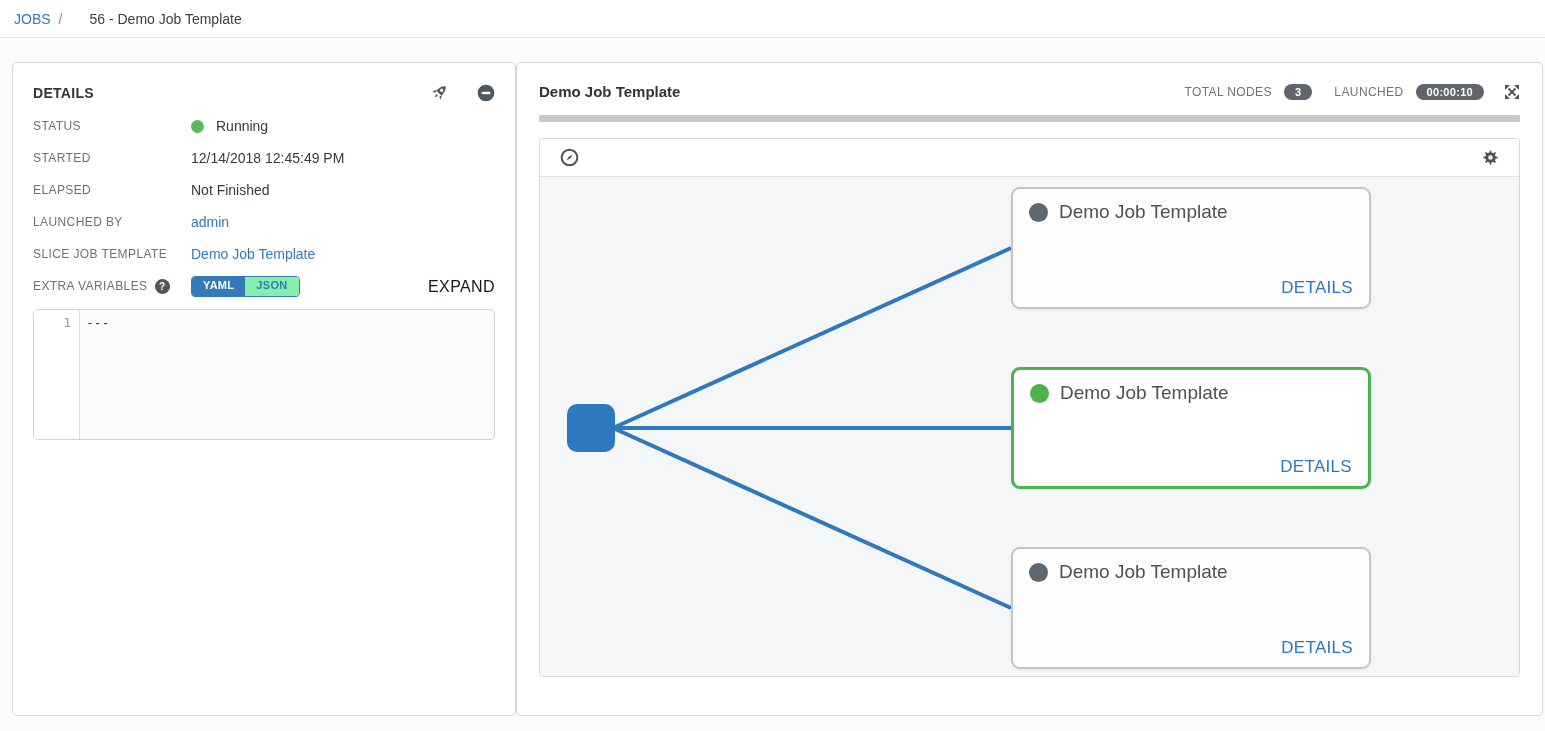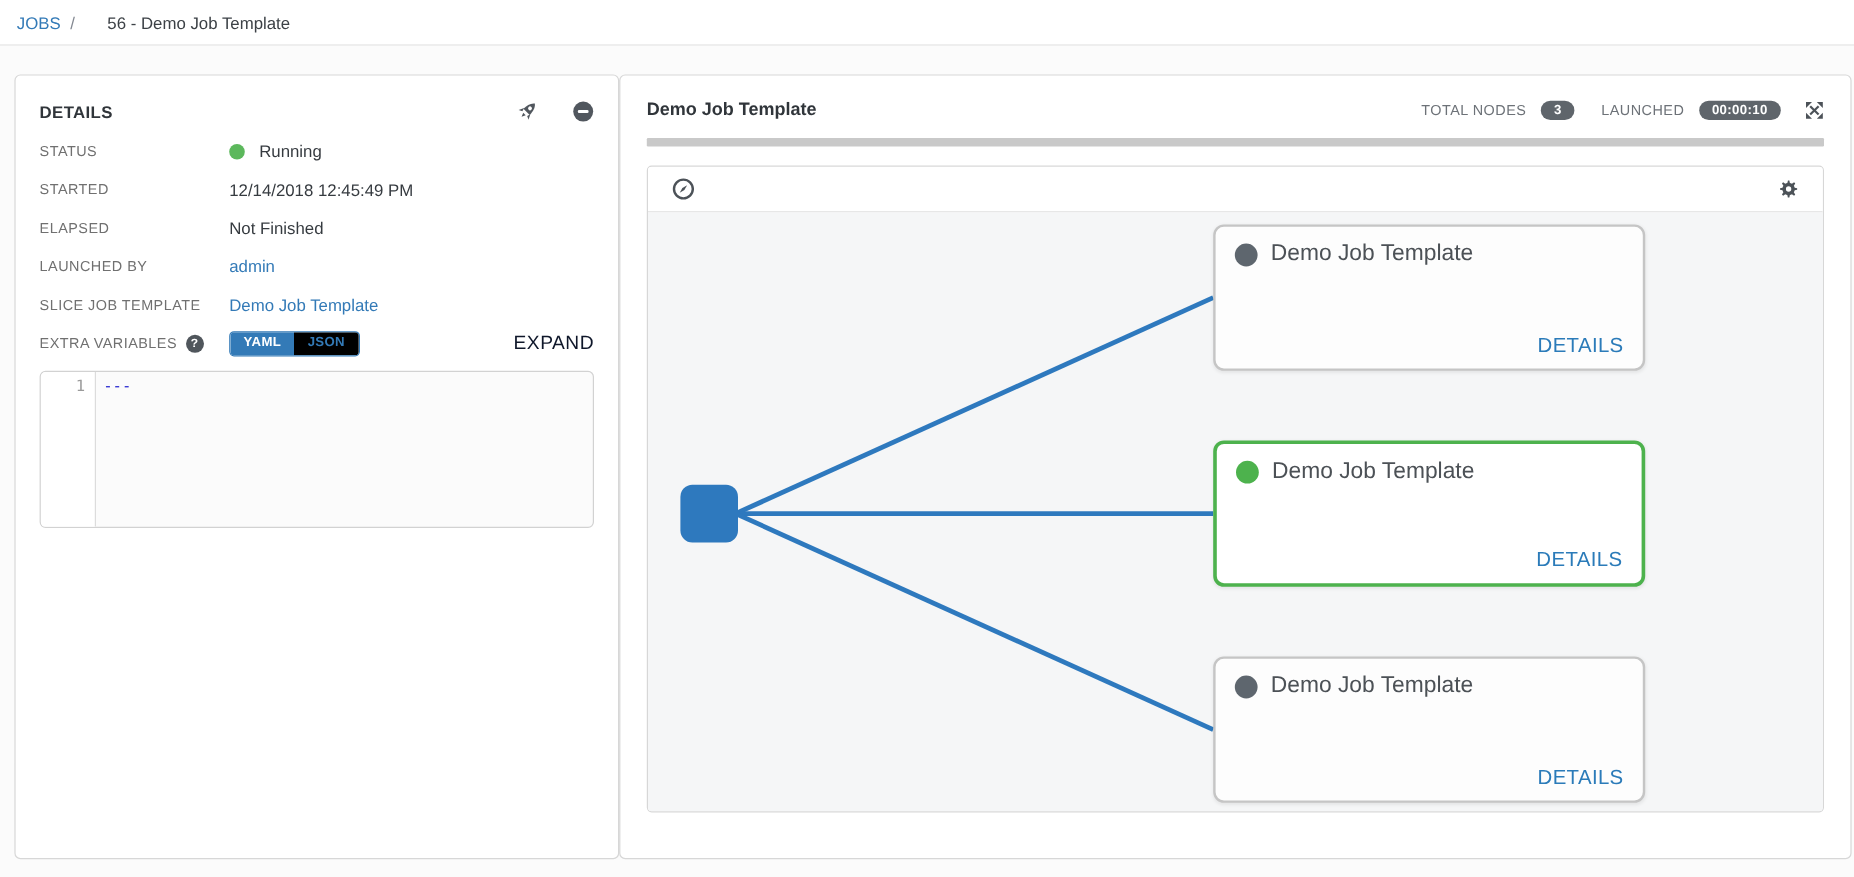--- a/index.html
+++ b/index.html
@@ -30,21 +30,21 @@
   .detail-value a { color:#337ab7; text-decoration:none; cursor:pointer; }
   .status-dot { width:13px; height:13px; border-radius:50%; background:#5cb85c; display:inline-block; margin-right:12px; }
 
   .extra-vars-row { margin-top:4px; }
   .ev-label-wrap { width:158px; flex:none; display:flex; gap:7px; }
   .help-icon { width:15px; height:15px; border-radius:50%; background:#50565c; color:#fff;
                font-size:10px; font-weight:bold; display:inline-flex; align-items:center; justify-content:center; cursor:pointer; }
   .toggle-group { display:inline-flex; border:1px solid #337ab7; border-radius:4px; overflow:hidden; height:21px;align-items:flex-end; }
   .toggle-btn { font-size:11px; font-weight:bold; padding:3px 11px; cursor:pointer; line-height:15px; letter-spacing:.3px; }
   .toggle-btn.active { background:#337ab7; color:#fff; }
-  .toggle-btn.inactive { background:#000000; color:#337ab7; }
+  .toggle-btn.inactive { background:#86efac; color:#337ab7; }
   .expand-link { margin-left:auto; font-size:16px; color:#0f172a; letter-spacing:.4px; text-decoration:none; cursor:pointer; }
 
   .editor { margin-top:10px; width:462px; height:131px; border:1px solid #d2d2d2; border-radius:5px;
             display:flex; overflow:hidden; background:#fbfbfb; }
   .editor .gutter { width:46px; flex:none; background:#fff; border-right:1px solid #dcdcdc;
                     text-align:right; padding:5px 8px 0 0; color:#9a9a9a;
                     font-family:"DejaVu Sans Mono", monospace; font-size:13px; }
   .editor .code { padding:5px 0 0 6px; font-family:"DejaVu Sans Mono", monospace; font-size:13px; color:#2424cf; }
 
   

